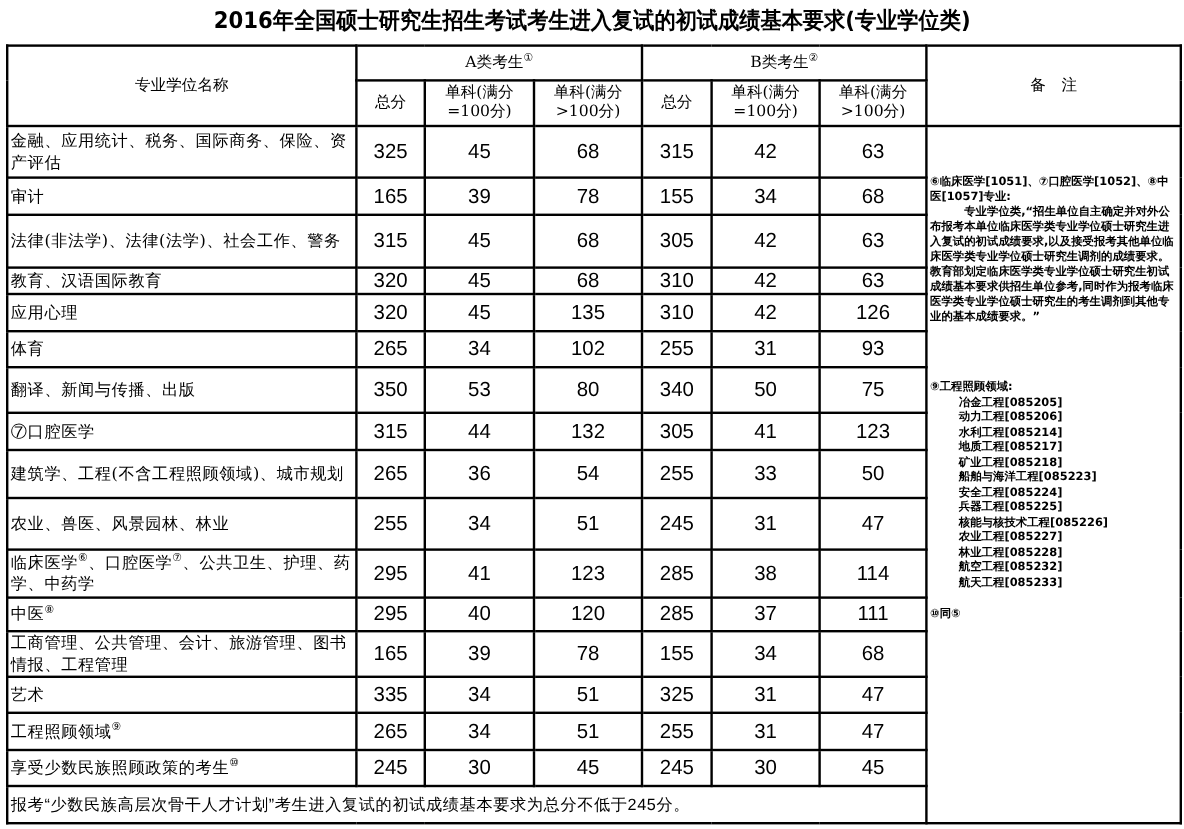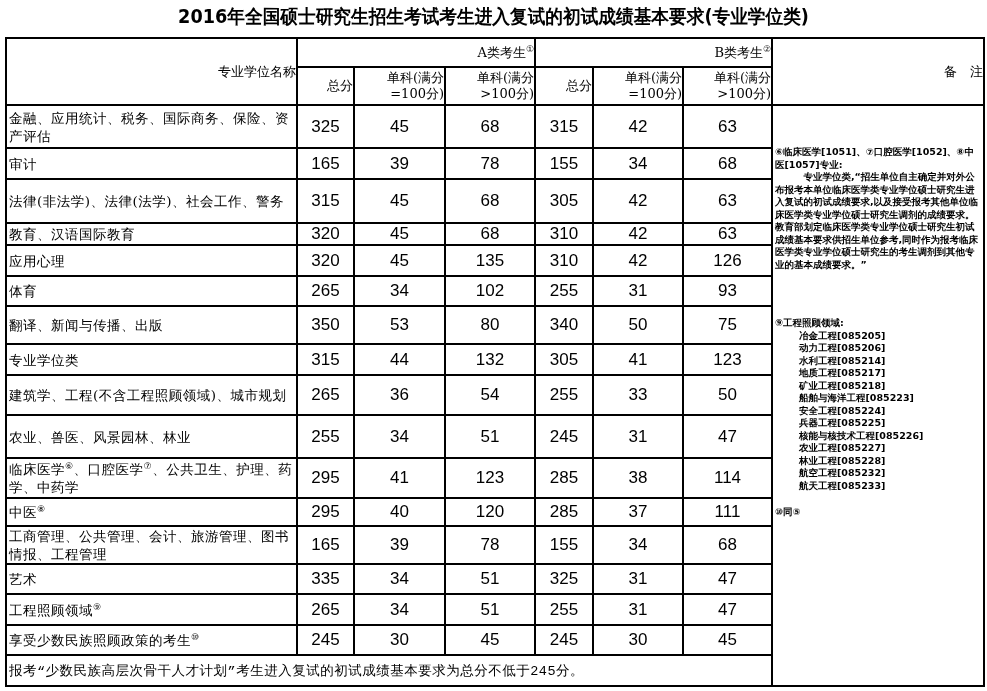--- a/index.html
+++ b/index.html
@@ -1,30 +1,30 @@
 <!DOCTYPE html>
 <html><head>
 <meta charset="utf-8">
 <style>
   html, body { margin: 0; padding: 0; background: #ffffff; }
   body { width: 987px; height: 691px; position: relative; overflow: hidden; font-family: "DejaVu Serif", serif; color: #000; }
   .title { position: absolute; left: 0; top: 4px; width: 987px; text-align: center; font-family: "DejaVu Sans", sans-serif; font-size: 19px; font-weight: bold; letter-spacing: 0px; transform: scaleX(0.93); transform-origin: center; white-space: nowrap; }
   table.main { position: absolute; left: 5px; top: 37px; border-collapse: collapse; table-layout: fixed; width: 978px; }
   table.main td { border: 2.5px solid #000; padding: 0; vertical-align: middle; overflow: hidden; }
-  .hd { text-align: right; font-family: "DejaVu Serif", serif; font-size: 13px; line-height: 16px; }
+  .hd { text-align: center; font-family: "DejaVu Serif", serif; font-size: 13px; line-height: 16px; }
   .name { font-family: "DejaVu Serif", serif; font-size: 13.5px; line-height: 18px; padding-left: 2px !important; letter-spacing: 0.5px; }
   .num { text-align: center; font-family: "Liberation Sans", sans-serif; font-size: 17px; }
   sup { font-size: 9px; line-height: 0; }
   .remarks { vertical-align: top !important; font-family: "DejaVu Sans", sans-serif; font-weight: bold; font-size: 9.5px; line-height: 12.5px; padding: 0 2px !important; border-radius: 25px; }
   .remarks .block1 { margin-top: 40px; }
   .remarks .indent-p { text-indent: 3em; }
   .remarks .block2 { margin-top: 46px; }
   .remarks .item { padding-left: 24px; }
   .remarks .block3 { margin-top: 14px; }
-  .footer { font-family: Liberation Mono, monospace; font-size: 13.5px; padding-left: 2px !important; letter-spacing: 0.5px; }
+  .footer { font-family: Liberation Sans, sans-serif; font-size: 13.5px; padding-left: 2px !important; letter-spacing: 0.5px; }
 </style>
 </head>
 <body>
 
 <div class="title">2016年全国硕士研究生招生考试考生进入复试的初试成绩基本要求(专业学位类)</div>
 
 <table class="main">
   <colgroup>
     <col style="width:291px">
     <col style="width:57px">
@@ -146,21 +146,21 @@
       <td class="name">翻译、新闻与传播、出版</td>
       <td class="num">350</td>
       <td class="num">53</td>
       <td class="num">80</td>
       <td class="num">340</td>
       <td class="num">50</td>
       <td class="num">75</td>
     </tr>
 
     <tr style="height:31px">
-      <td class="name">专业学位类</td>
+      <td class="name">⑦口腔医学</td>
       <td class="num">315</td>
       <td class="num">44</td>
       <td class="num">132</td>
       <td class="num">305</td>
       <td class="num">41</td>
       <td class="num">123</td>
     </tr>
 
     <tr style="height:40px">
       <td class="name">建筑学、工程(不含工程照顾领域)、城市规划</td>

